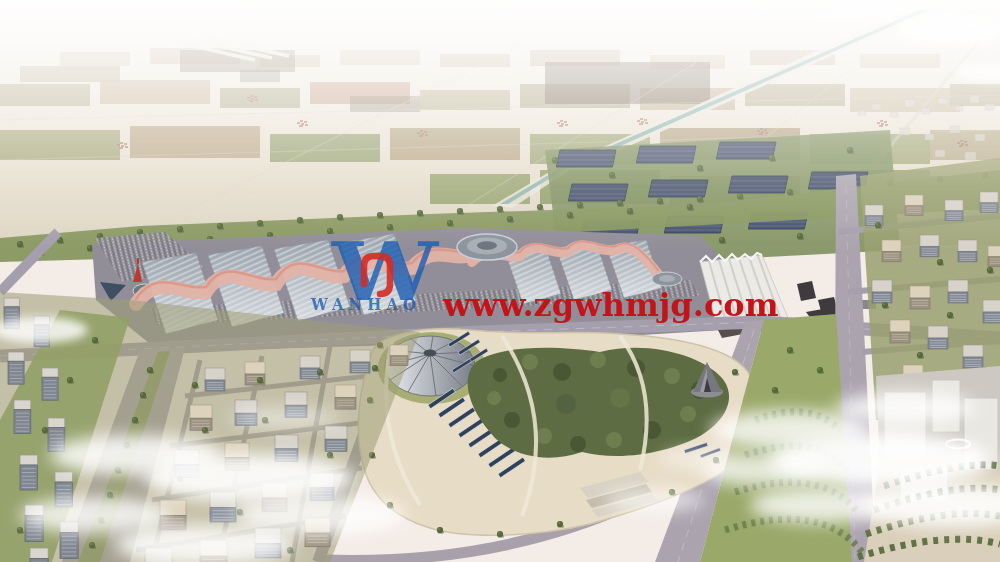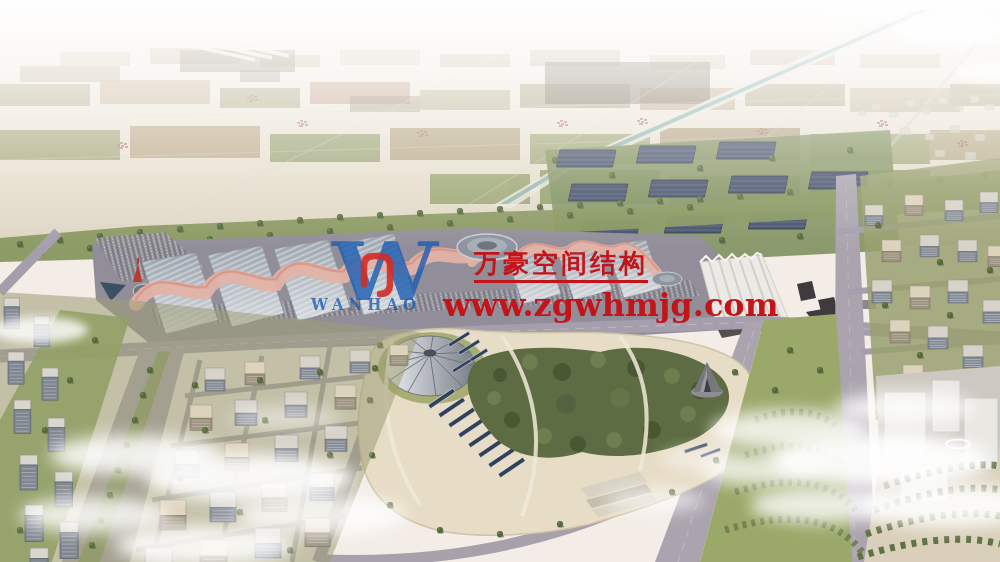--- a/index.html
+++ b/index.html
@@ -610,15 +610,14 @@
     <ellipse cx="995" cy="72" rx="40" ry="10" filter="url(#blur4)" opacity="0.7"></ellipse>
     <ellipse cx="870" cy="10" rx="45" ry="9" filter="url(#blur4)" opacity="0.55"></ellipse>
   </g>
 </svg>
 
   <svg id="wm-logo" class="wm" viewBox="0 0 120 78">
     <text x="5" y="62" font-family="DejaVu Serif, Liberation Serif, serif" font-weight="bold" font-size="80" fill="#1b5cb0" fill-opacity="0.8" transform="scale(1.18,1)">W</text>
     <path d="M38,46 L38,28 Q38,18 48,18 L54,18 Q64,18 64,28 L64,36 M64,30 L64,46 Q64,56 54,56" fill="none" stroke="#d32b25" stroke-width="6.5" stroke-linecap="round" opacity="0.9"></path>
   </svg>
   <div class="wm" id="wm-word">WANHAO</div>
-  <div class="wm" id="wm-company">万豪空间结构</div>
   <div class="wm" id="wm-url">www.zgwhmjg.com</div>
 </div>
 
 </body></html>

